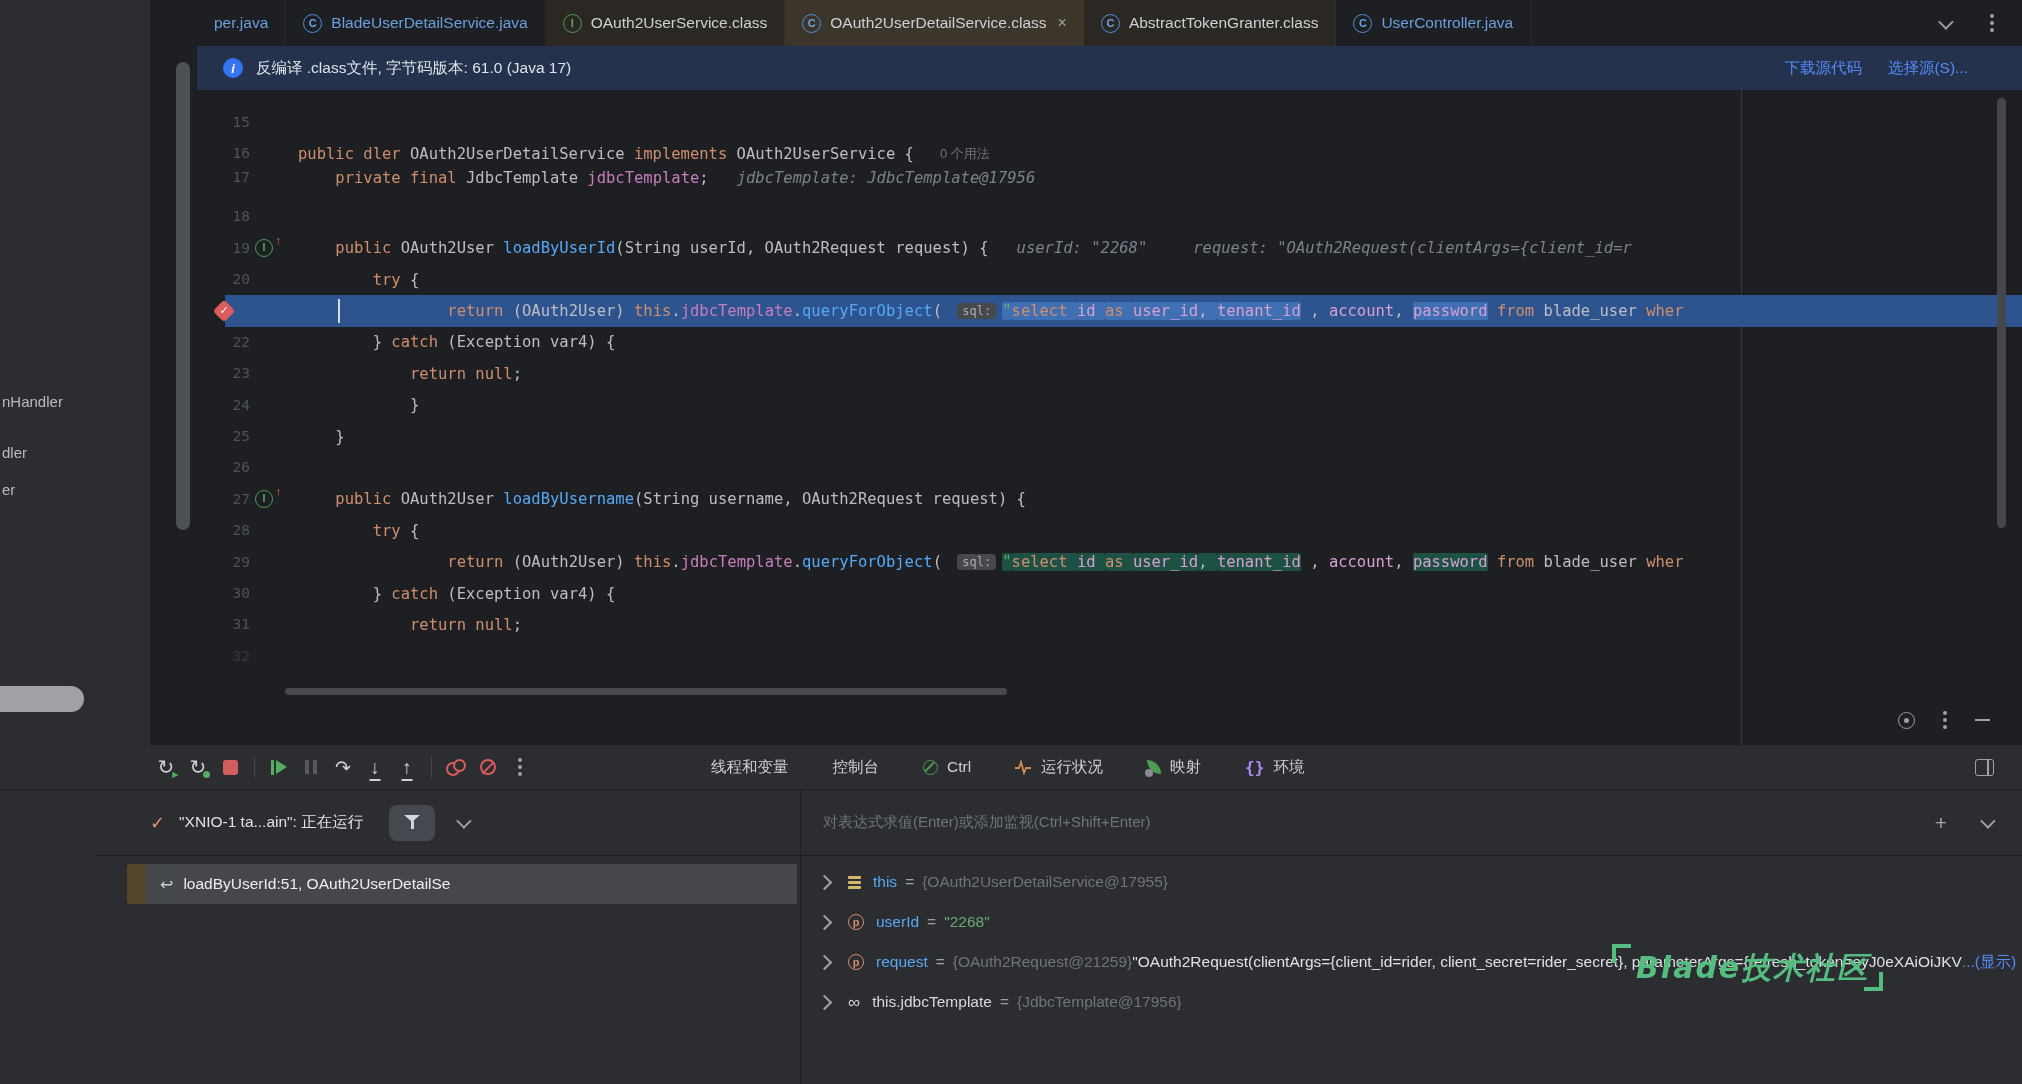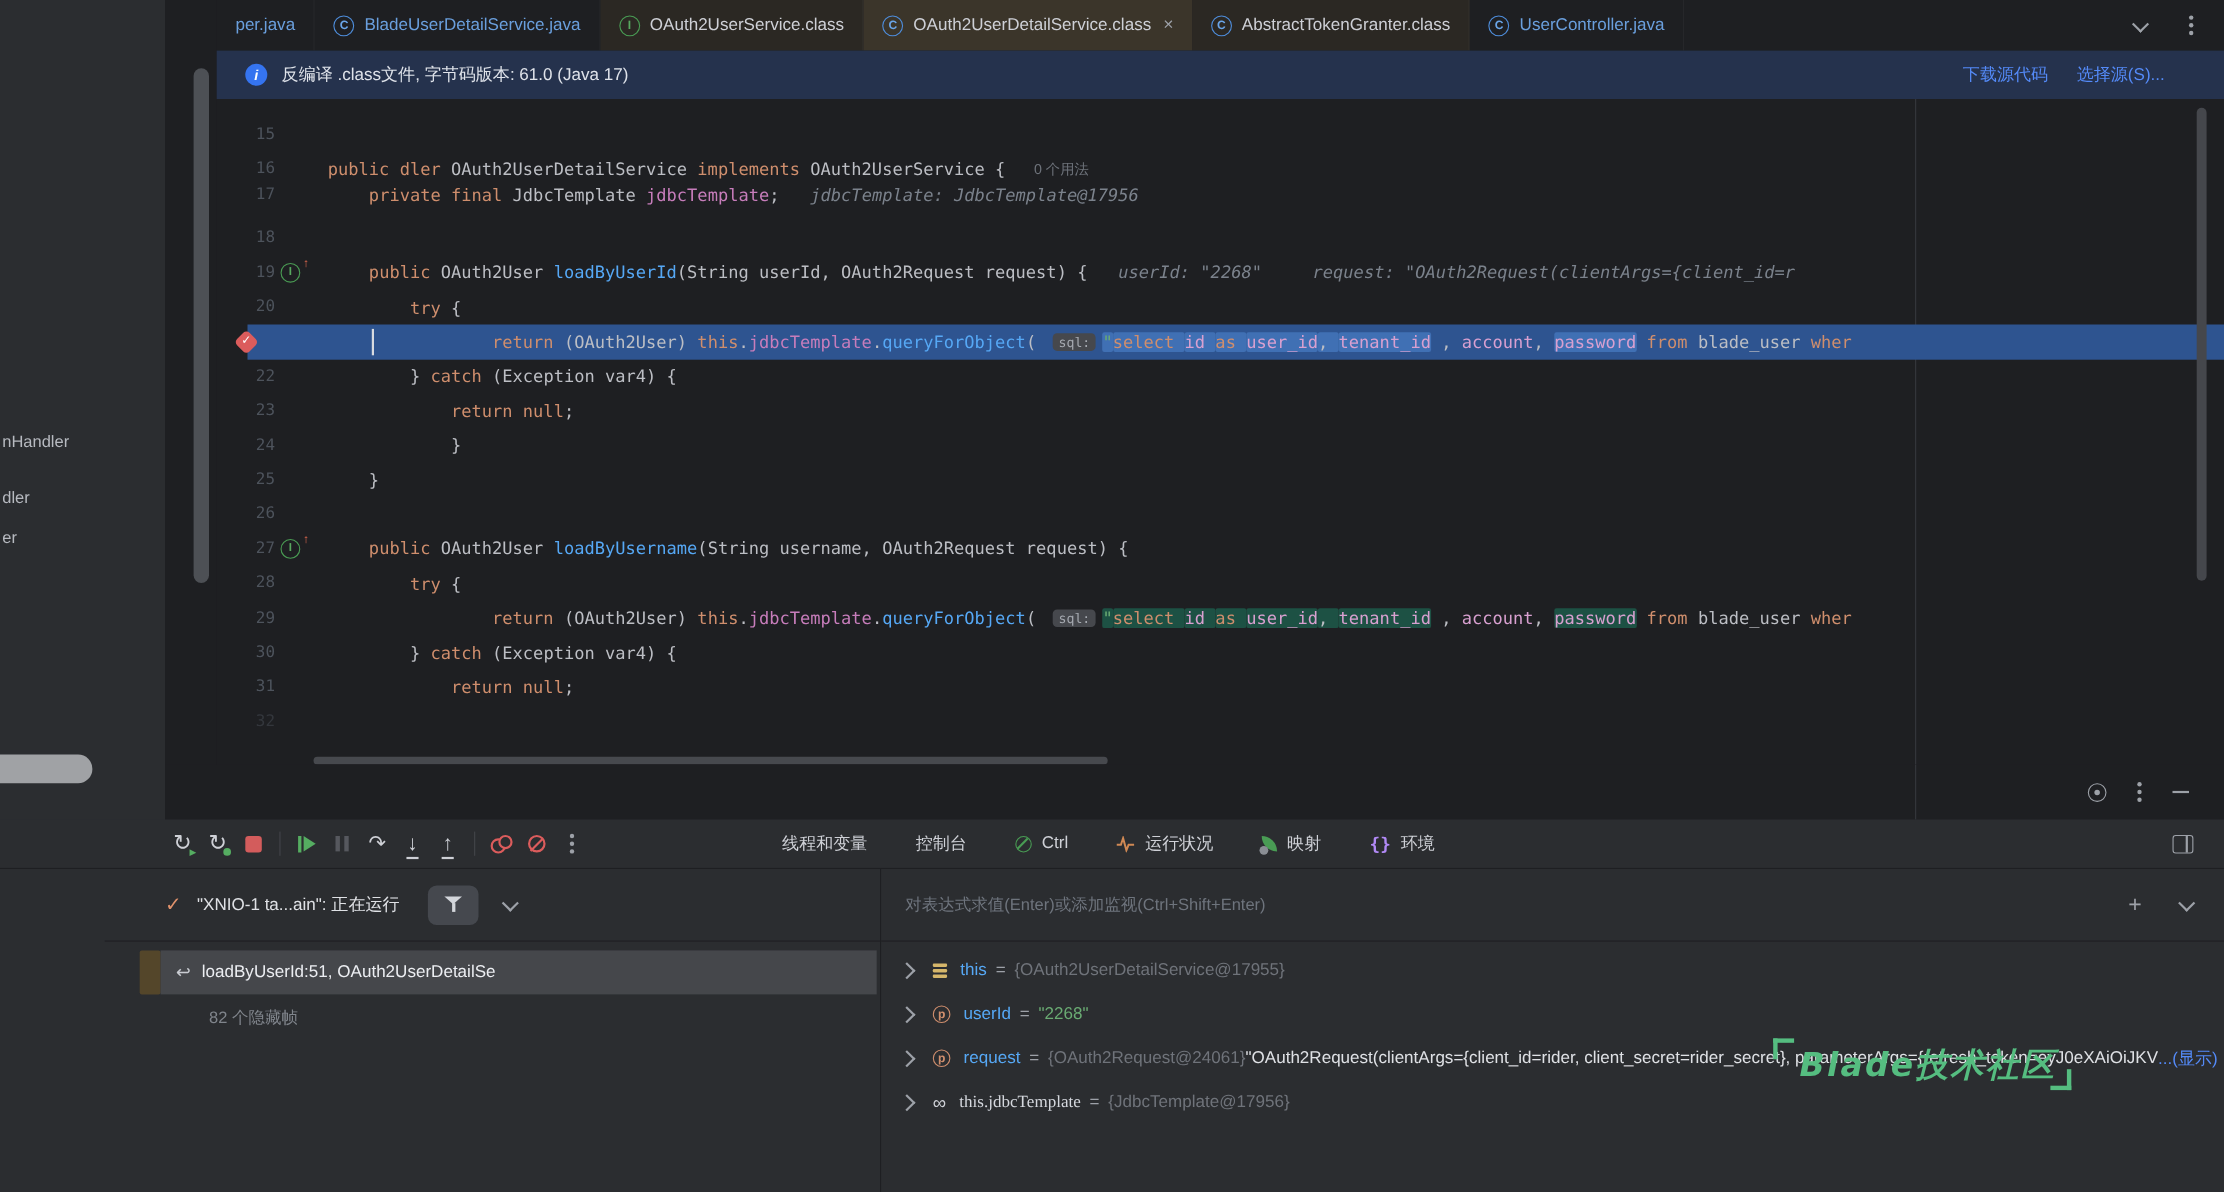--- a/index.html
+++ b/index.html
@@ -132,21 +132,21 @@
   .addwatch-icon{color:#9da1a8;font-size:21px;line-height:1;}
   .vrows{padding-top:6px;}
   .vrow{height:40px;display:flex;align-items:center;padding-left:18px;white-space:nowrap;overflow:hidden;font-size:15.5px;}
   .vchev{margin-right:18px;flex:none;}
   .this-icon{display:flex;flex-direction:column;gap:2px;flex:none;}
   .this-icon i{display:block;width:13px;height:3px;background:#d5b66a;border-radius:1px;}
   .param-icon{width:16px;height:16px;border-radius:50%;border:1.5px solid #cf8e6d;color:#cf8e6d;font-size:11px;font-weight:bold;
               display:flex;align-items:center;justify-content:center;box-sizing:border-box;flex:none;}
   .watch-icon{color:#ced0d6;font-size:17px;line-height:1;flex:none;}
   .vname{color:#56a8f5;margin-left:12px;}
-  .vname.plain{color:#d5d8de;font-family:Liberation Serif, serif;}
+  .vname.plain{color:#d5d8de;}
   .veq{color:#9da1a8;margin:0 8px;}
   .vref{color:#6f737a;}
   .vstr{color:#6aab73;}
   .vtext{color:#dfe1e5;overflow:hidden;flex-shrink:1;min-width:0;}
   .vlink{color:#548af7;flex:none;}
 
   
   .wm{position:absolute;left:1612px;top:948px;pointer-events:none;}
   .wm-tl{position:absolute;left:0;top:-4px;width:15px;height:15px;border-left:4px solid #55bd80;border-top:4px solid #55bd80;}
   .wm-br{position:absolute;right:-14px;bottom:-2px;width:15px;height:15px;border-right:4px solid #55bd80;border-bottom:4px solid #55bd80;}
@@ -380,21 +380,20 @@
         <span class="funnel-btn">
             <span class="funnel"></span>
           </span>
         <span class="chev down thread-chev"></span>
       </div>
       <div class="frame-notch"></div>
       <div class="frame-row">
         <span class="frame-icon">↩</span>
         <span class="frame-label">loadByUserId:51, OAuth2UserDetailSe</span>
       </div>
-      <div class="hidden-row">82 个隐藏帧</div>
     </div>
     <div class="vdiv"></div>
     <div class="vars">
       <div class="vars-header">
         <span>对表达式求值(Enter)或添加监视(Ctrl+Shift+Enter)</span>
         <span class="vars-header-icons">
           <span class="addwatch-icon">+</span>
           <span class="chev down"></span>
         </span>
       </div>
@@ -415,21 +414,21 @@
             <span class="param-icon">p</span>
             <span class="vname">userId</span>
             <span class="veq">=</span>
             <span class="vstr">"2268"</span>
           </div>
           <div class="vrow">
             <span class="chev right vchev"></span>
             <span class="param-icon">p</span>
             <span class="vname">request</span>
             <span class="veq">=</span>
-            <span class="vref">{OAuth2Request@24061} </span>
+            <span class="vref">{OAuth2Request@21259} </span>
             <span class="vtext">"OAuth2Request(clientArgs={client_id=rider, client_secret=rider_secret}, parameterArgs={refresh_token=eyJ0eXAiOiJKV</span>
             <span class="vlink">...(显示)</span>
           </div>
           <div class="vrow">
             <span class="chev right vchev"></span>
             <span class="watch-icon">∞</span>
             <span class="vname plain">this.jdbcTemplate</span>
             <span class="veq">=</span>
             <span class="vref">{JdbcTemplate@17956}</span>
           </div>

